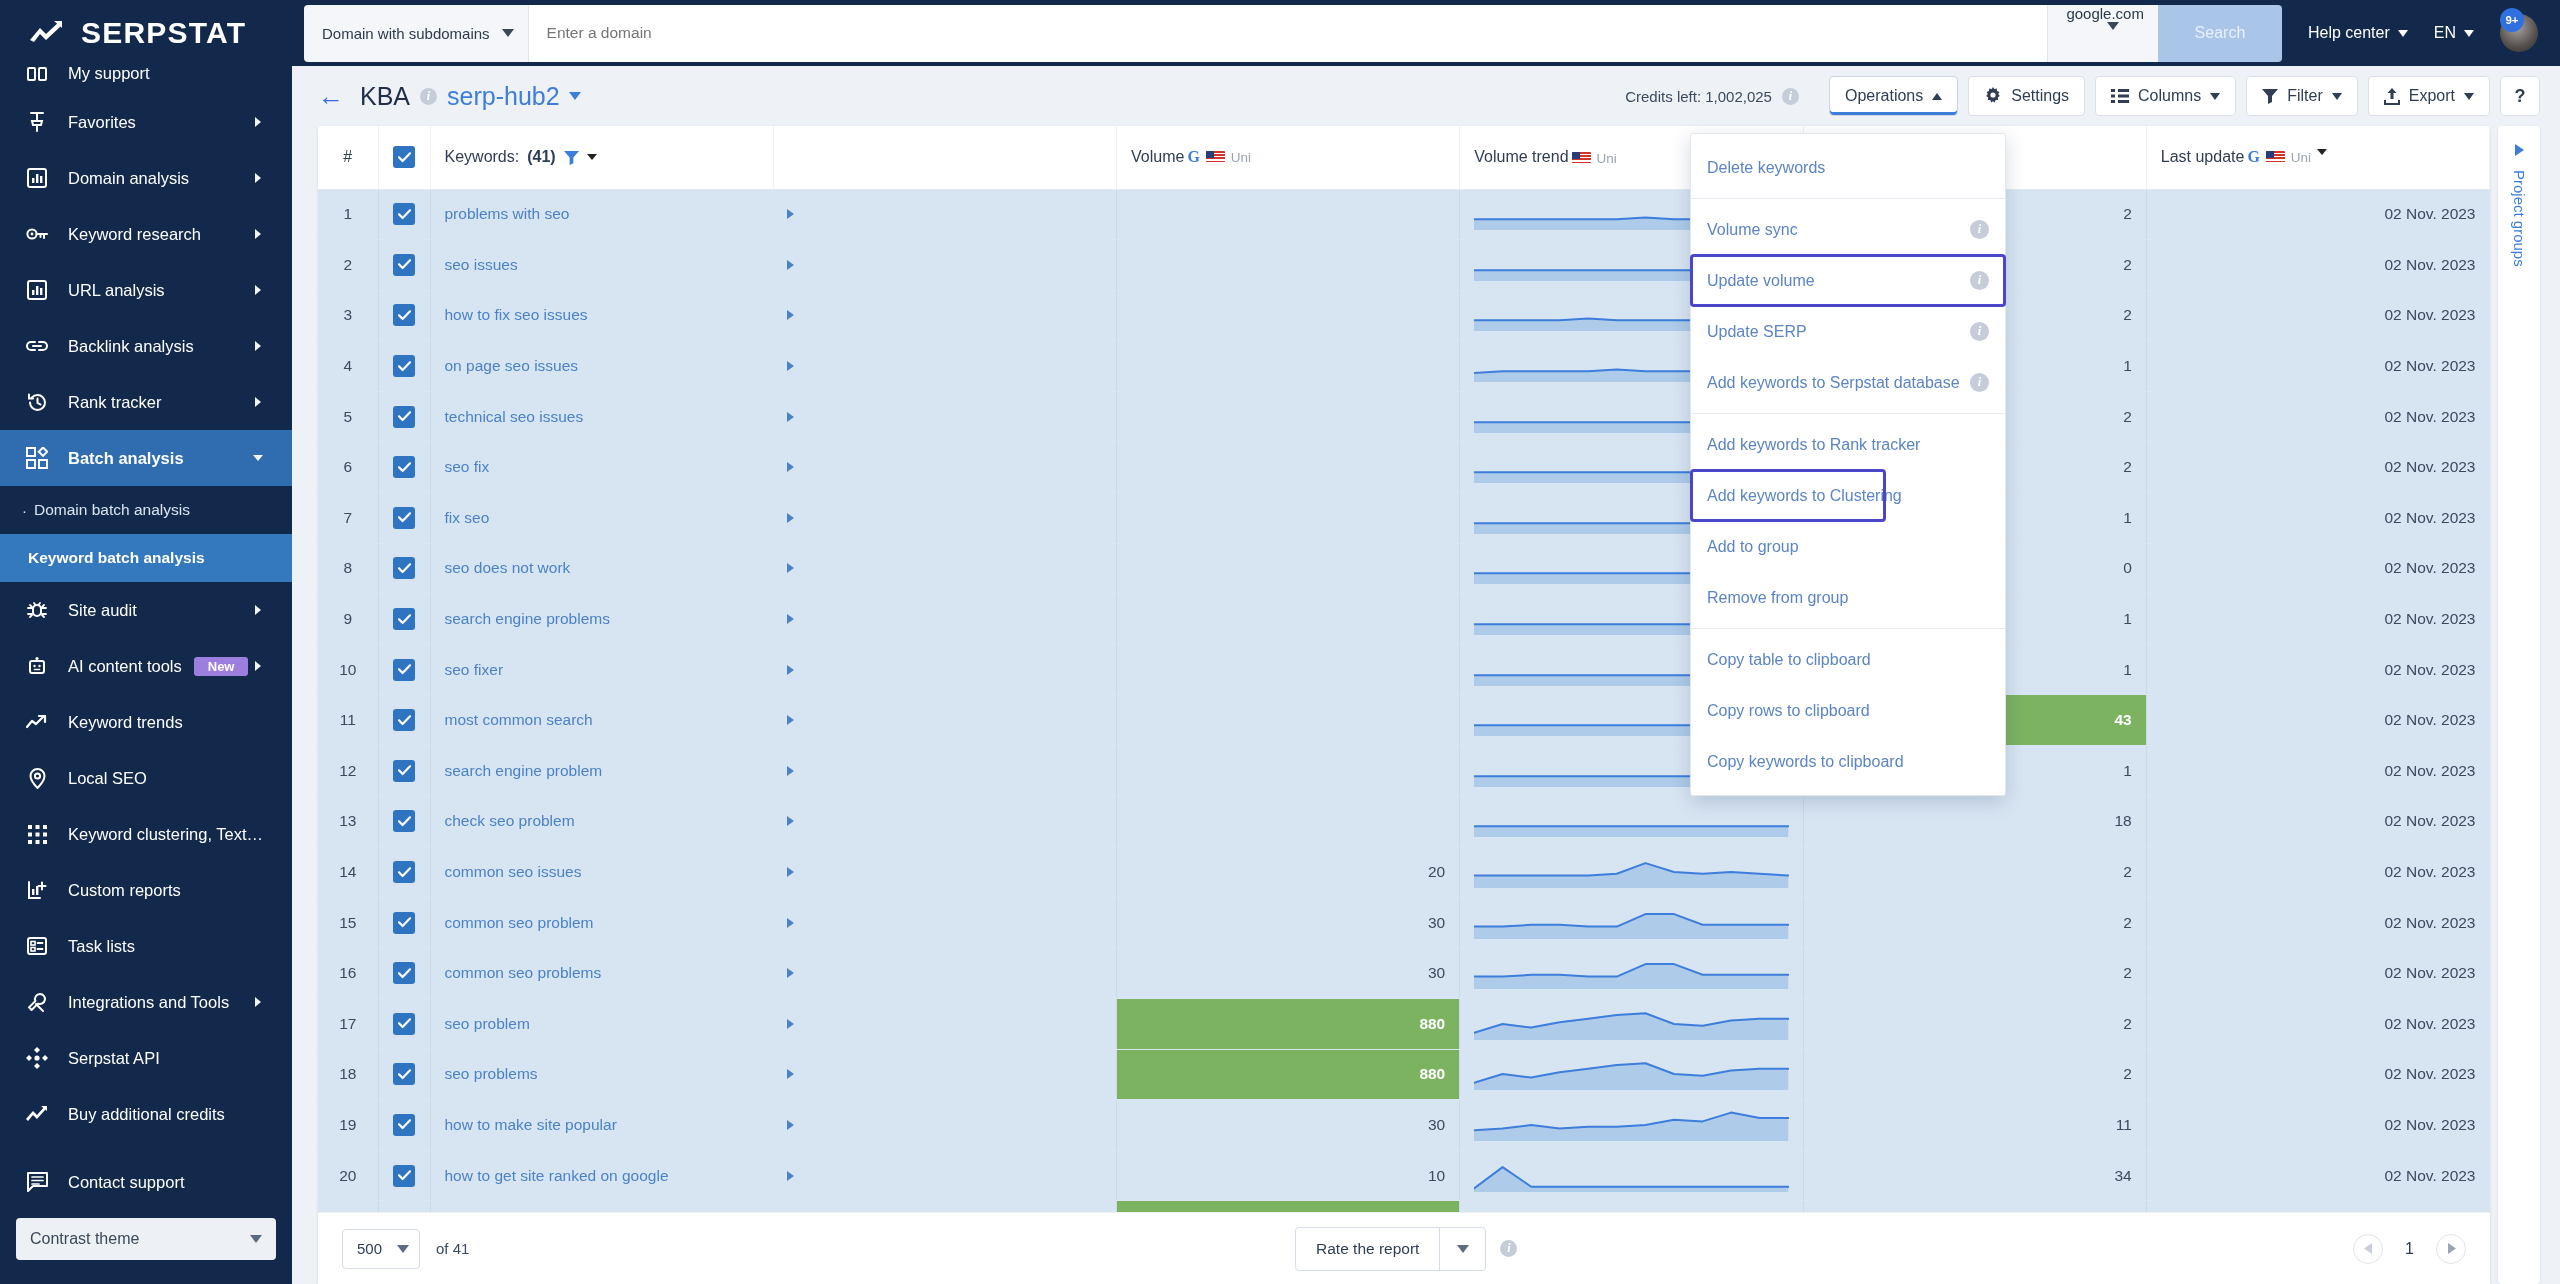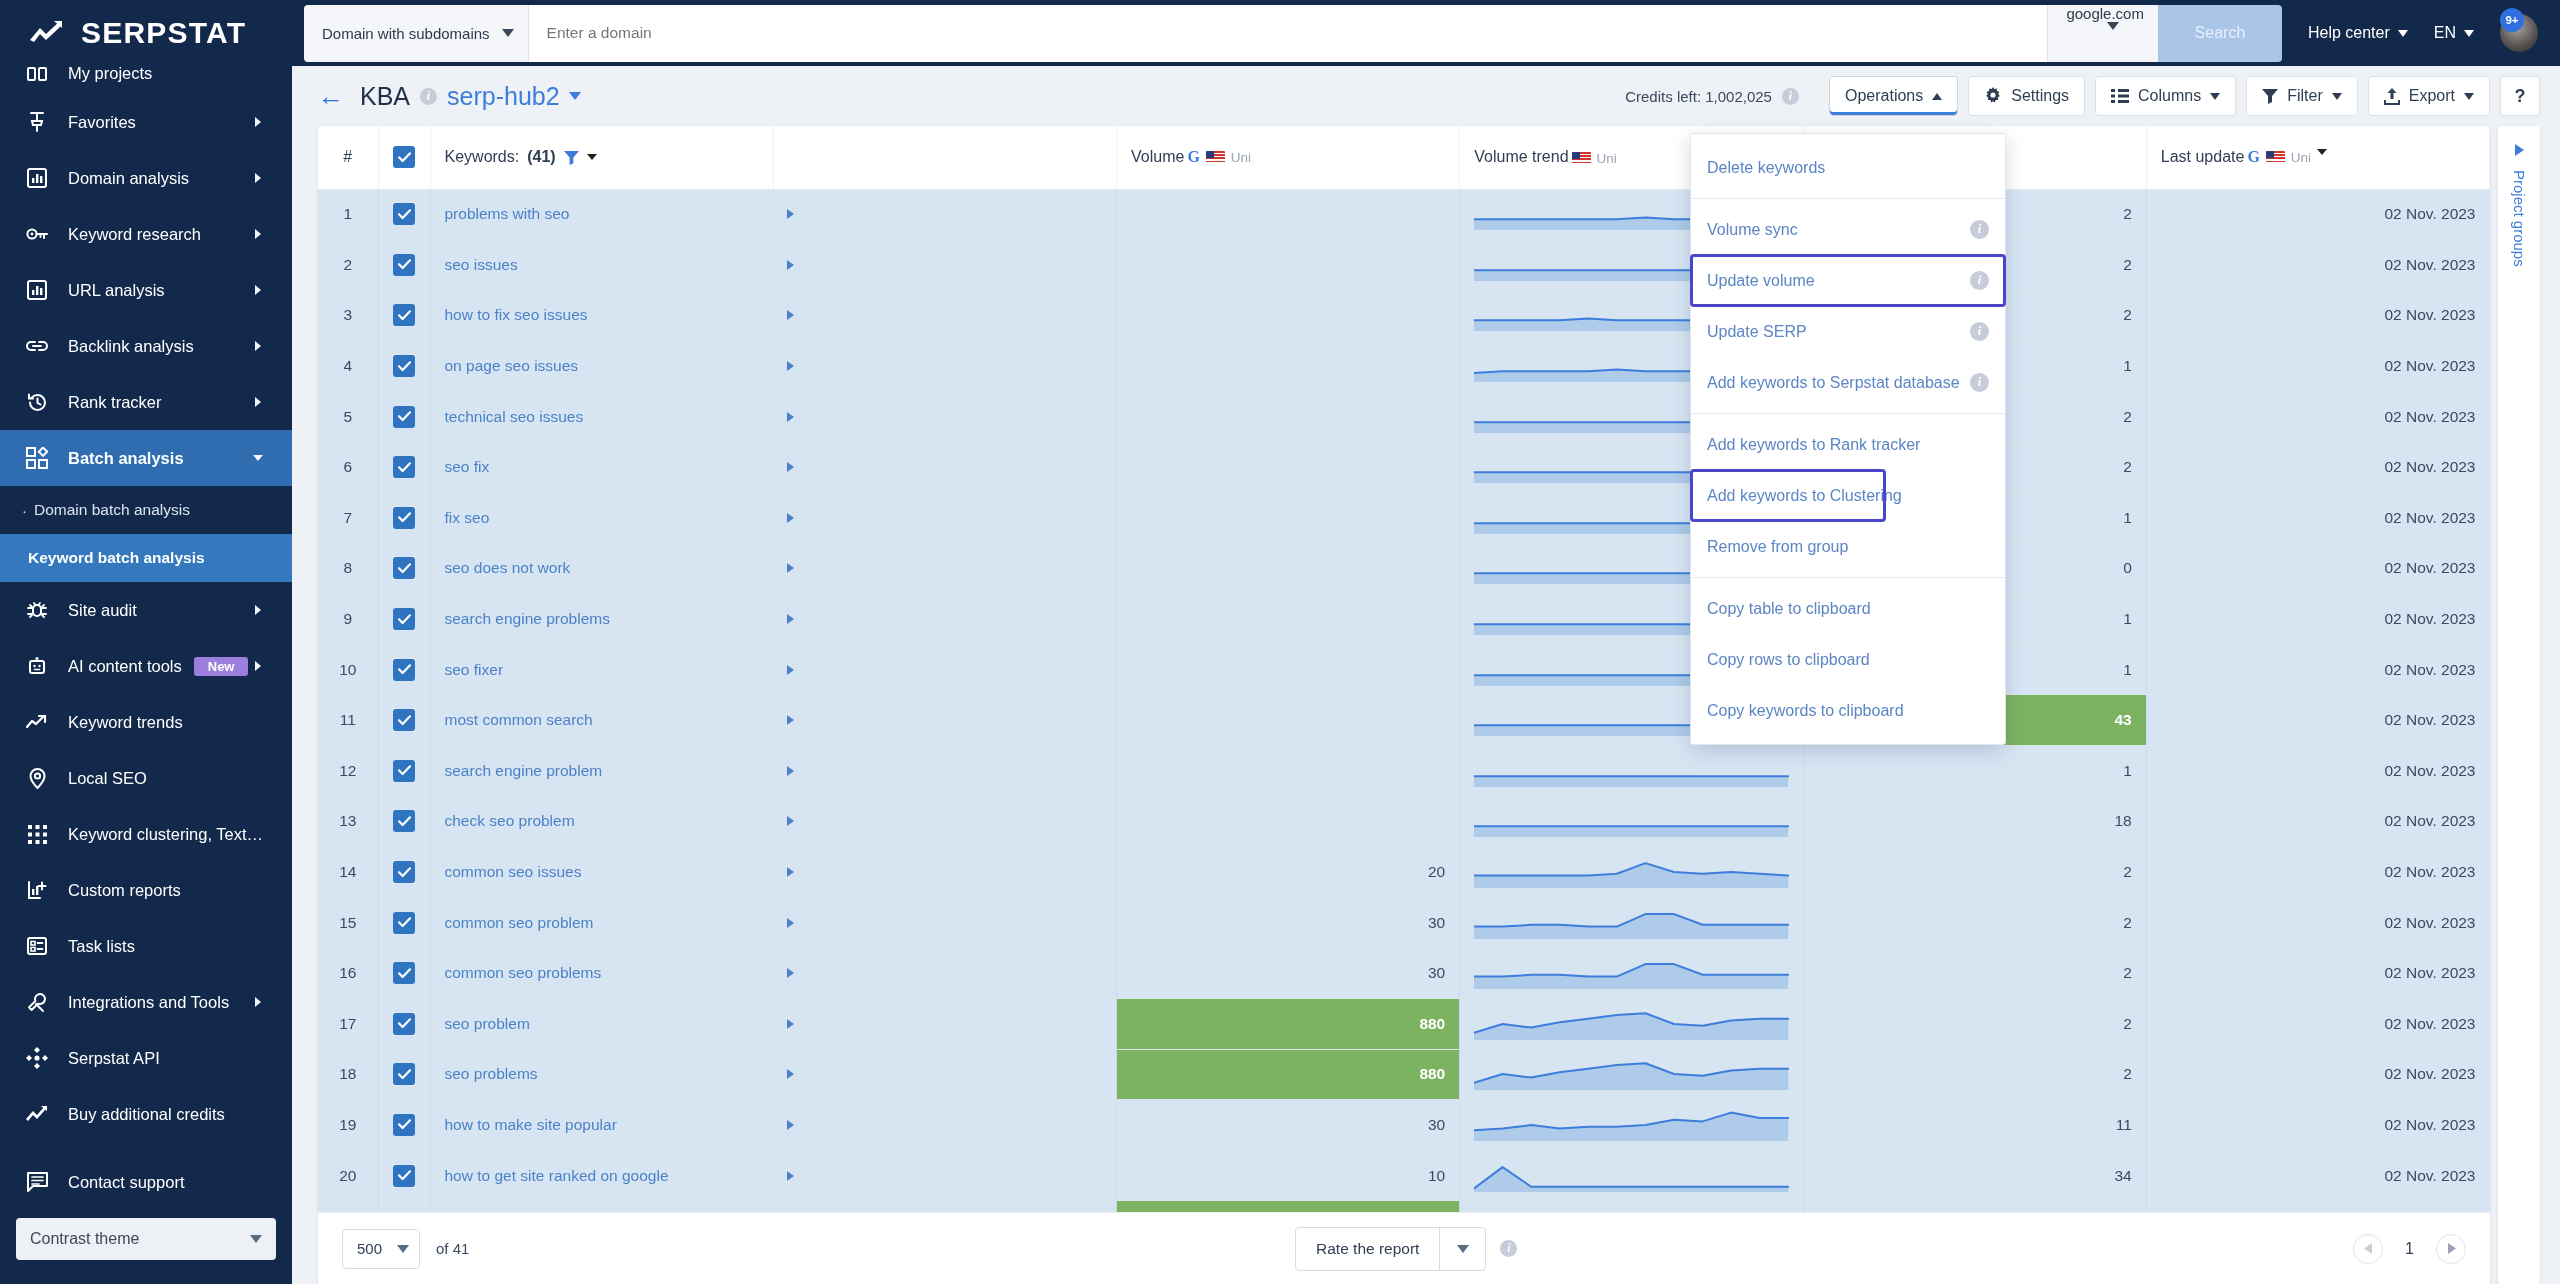--- a/index.html
+++ b/index.html
@@ -217,21 +217,21 @@
 
     <div class="nav">
 
       <div class="nav-item" style="height:42px;margin-top:-14px;">
         <span class="nav-ico">
           <svg width="20" height="18" viewBox="0 0 20 18">
               <rect x="1" y="4" width="7" height="12" rx="1" fill="none" stroke="#fff" stroke-width="2"></rect>
               <rect x="12" y="4" width="7" height="12" rx="1" fill="none" stroke="#fff" stroke-width="2"></rect>
             </svg>
         </span>
-        <span class="nav-label">My projects</span>
+        <span class="nav-label">My support</span>
       </div>
 
       <div class="nav-item">
         <span class="nav-ico">
           <svg width="18" height="22" viewBox="0 0 18 22">
               <path d="M3 2h12M9 2v8M4 10h10l-1 4H5z" fill="none" stroke="#fff" stroke-width="2" stroke-linecap="round"></path>
               <path d="M9 14v6" stroke="#fff" stroke-width="2" stroke-linecap="round"></path>
             </svg>
         </span>
         <span class="nav-label">Favorites</span>
@@ -1140,20 +1140,24 @@
       <div class="dd-sep"></div>
       <div class="dd-item">
                <span class="dd-label">Add keywords to Rank tracker</span>
 
              </div>
       <div class="dd-item outlined" style="margin-right:120px">
                <span class="dd-label">Add keywords to Clustering</span>
 
              </div>
       <div class="dd-item">
+               <span class="dd-label">Add to group</span>
+
+             </div>
+      <div class="dd-item">
                <span class="dd-label">Remove from group</span>
 
              </div>
       <div class="dd-sep"></div>
       <div class="dd-item">
                <span class="dd-label">Copy table to clipboard</span>
 
              </div>
       <div class="dd-item">
                <span class="dd-label">Copy rows to clipboard</span>

